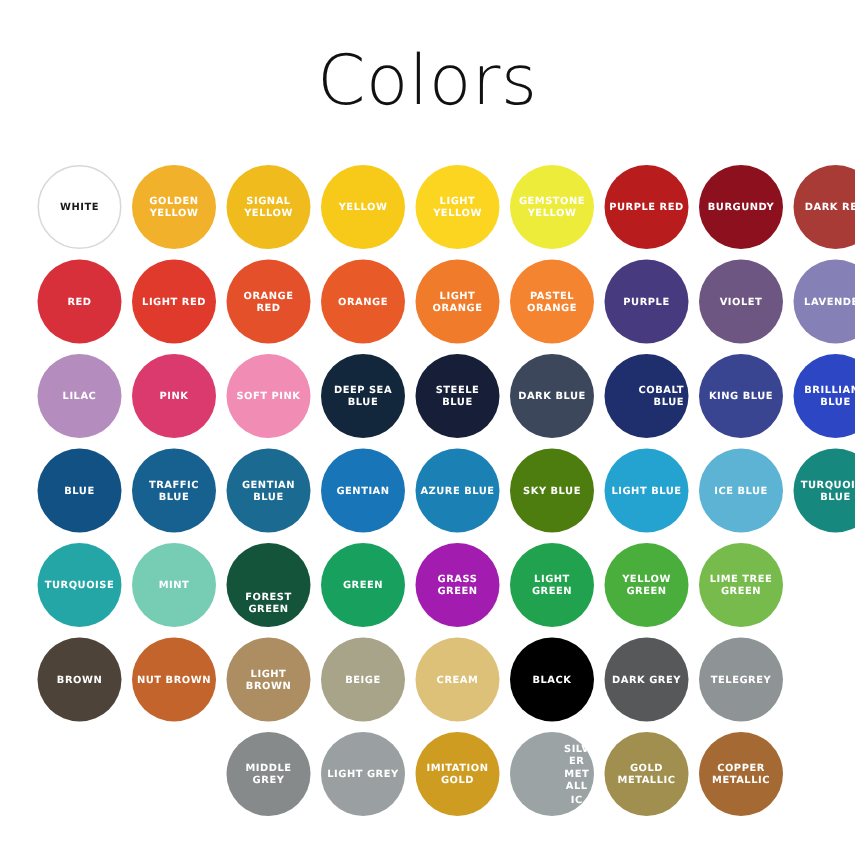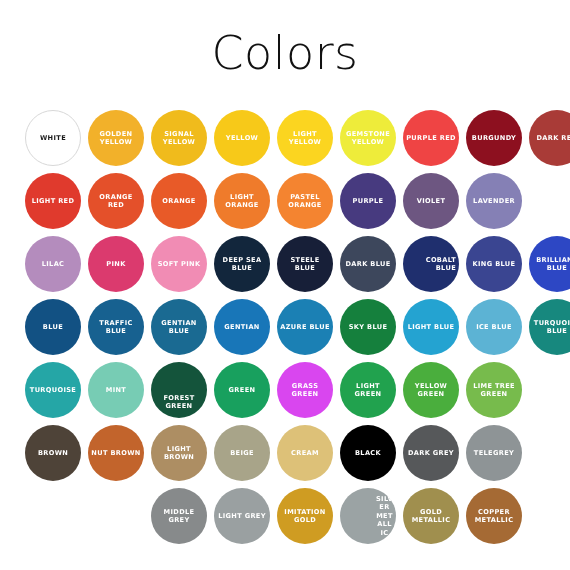--- a/index.html
+++ b/index.html
@@ -95,31 +95,34 @@
         </div>
         <div class="swatch" style="background: rgb(247, 201, 25);">
           <span class="swatch-label" style="color: rgb(255, 255, 255);">YELLOW</span>
         </div>
         <div class="swatch" style="background: rgb(251, 213, 32);">
           <span class="swatch-label" style="color: rgb(255, 255, 255);">LIGHT YELLOW</span>
         </div>
         <div class="swatch" style="background: rgb(238, 236, 58);">
           <span class="swatch-label" style="color: rgb(255, 255, 255);">GEMSTONE YELLOW</span>
         </div>
-        <div class="swatch" style="background: #ef4444;">
+        <div class="swatch" style="background: #b91c1c;">
           <span class="swatch-label" style="color: rgb(255, 255, 255);">PURPLE RED</span>
         </div>
         <div class="swatch" style="background: rgb(141, 16, 31);">
           <span class="swatch-label" style="color: rgb(255, 255, 255);">BURGUNDY</span>
         </div>
         <div class="swatch" style="background: rgb(169, 59, 55);">
           <span class="swatch-label" style="color: rgb(255, 255, 255);">DARK RED</span>
         </div>
       </div>
       <div class="swatch-row">
+        <div class="swatch" style="background: rgb(216, 48, 58);">
+          <span class="swatch-label" style="color: rgb(255, 255, 255);">RED</span>
+        </div>
         <div class="swatch" style="background: rgb(224, 58, 45);">
           <span class="swatch-label" style="color: rgb(255, 255, 255);">LIGHT RED</span>
         </div>
         <div class="swatch" style="background: rgb(228, 80, 42);">
           <span class="swatch-label" style="color: rgb(255, 255, 255);">ORANGE RED</span>
         </div>
         <div class="swatch" style="background: rgb(232, 90, 40);">
           <span class="swatch-label" style="color: rgb(255, 255, 255);">ORANGE</span>
         </div>
         <div class="swatch" style="background: rgb(239, 123, 43);">
@@ -176,21 +179,21 @@
         </div>
         <div class="swatch" style="background: rgb(26, 106, 146);">
           <span class="swatch-label" style="color: rgb(255, 255, 255);">GENTIAN BLUE</span>
         </div>
         <div class="swatch" style="background: rgb(24, 118, 184);">
           <span class="swatch-label" style="color: rgb(255, 255, 255);">GENTIAN</span>
         </div>
         <div class="swatch" style="background: rgb(27, 128, 180);">
           <span class="swatch-label" style="color: rgb(255, 255, 255);">AZURE BLUE</span>
         </div>
-        <div class="swatch" style="background: #15803d;">
+        <div class="swatch" style="background: #4d7c0f;">
           <span class="swatch-label" style="color: rgb(255, 255, 255);">SKY BLUE</span>
         </div>
         <div class="swatch" style="background: rgb(36, 163, 209);">
           <span class="swatch-label" style="color: rgb(255, 255, 255);">LIGHT BLUE</span>
         </div>
         <div class="swatch" style="background: rgb(92, 179, 212);">
           <span class="swatch-label" style="color: rgb(255, 255, 255);">ICE BLUE</span>
         </div>
         <div class="swatch" style="background: rgb(23, 136, 126);">
           <span class="swatch-label" style="color: rgb(255, 255, 255);">TURQUOISE BLUE</span>
@@ -202,21 +205,21 @@
         </div>
         <div class="swatch" style="background: rgb(119, 204, 180);">
           <span class="swatch-label" style="color: rgb(255, 255, 255);">MINT</span>
         </div>
         <div class="swatch" style="background: rgb(20, 84, 59);">
           <span class="swatch-label" style="color: rgb(255, 255, 255); margin-top: 24px;">FOREST GREEN</span>
         </div>
         <div class="swatch" style="background: rgb(24, 160, 94);">
           <span class="swatch-label" style="color: rgb(255, 255, 255);">GREEN</span>
         </div>
-        <div class="swatch" style="background: #d946ef;">
+        <div class="swatch" style="background: #a21caf;">
           <span class="swatch-label" style="color: rgb(255, 255, 255);">GRASS GREEN</span>
         </div>
         <div class="swatch" style="background: rgb(33, 162, 78);">
           <span class="swatch-label" style="color: rgb(255, 255, 255);">LIGHT GREEN</span>
         </div>
         <div class="swatch" style="background: rgb(74, 174, 61);">
           <span class="swatch-label" style="color: rgb(255, 255, 255);">YELLOW GREEN</span>
         </div>
         <div class="swatch" style="background: rgb(119, 187, 76);">
           <span class="swatch-label" style="color: rgb(255, 255, 255);">LIME TREE GREEN</span>

